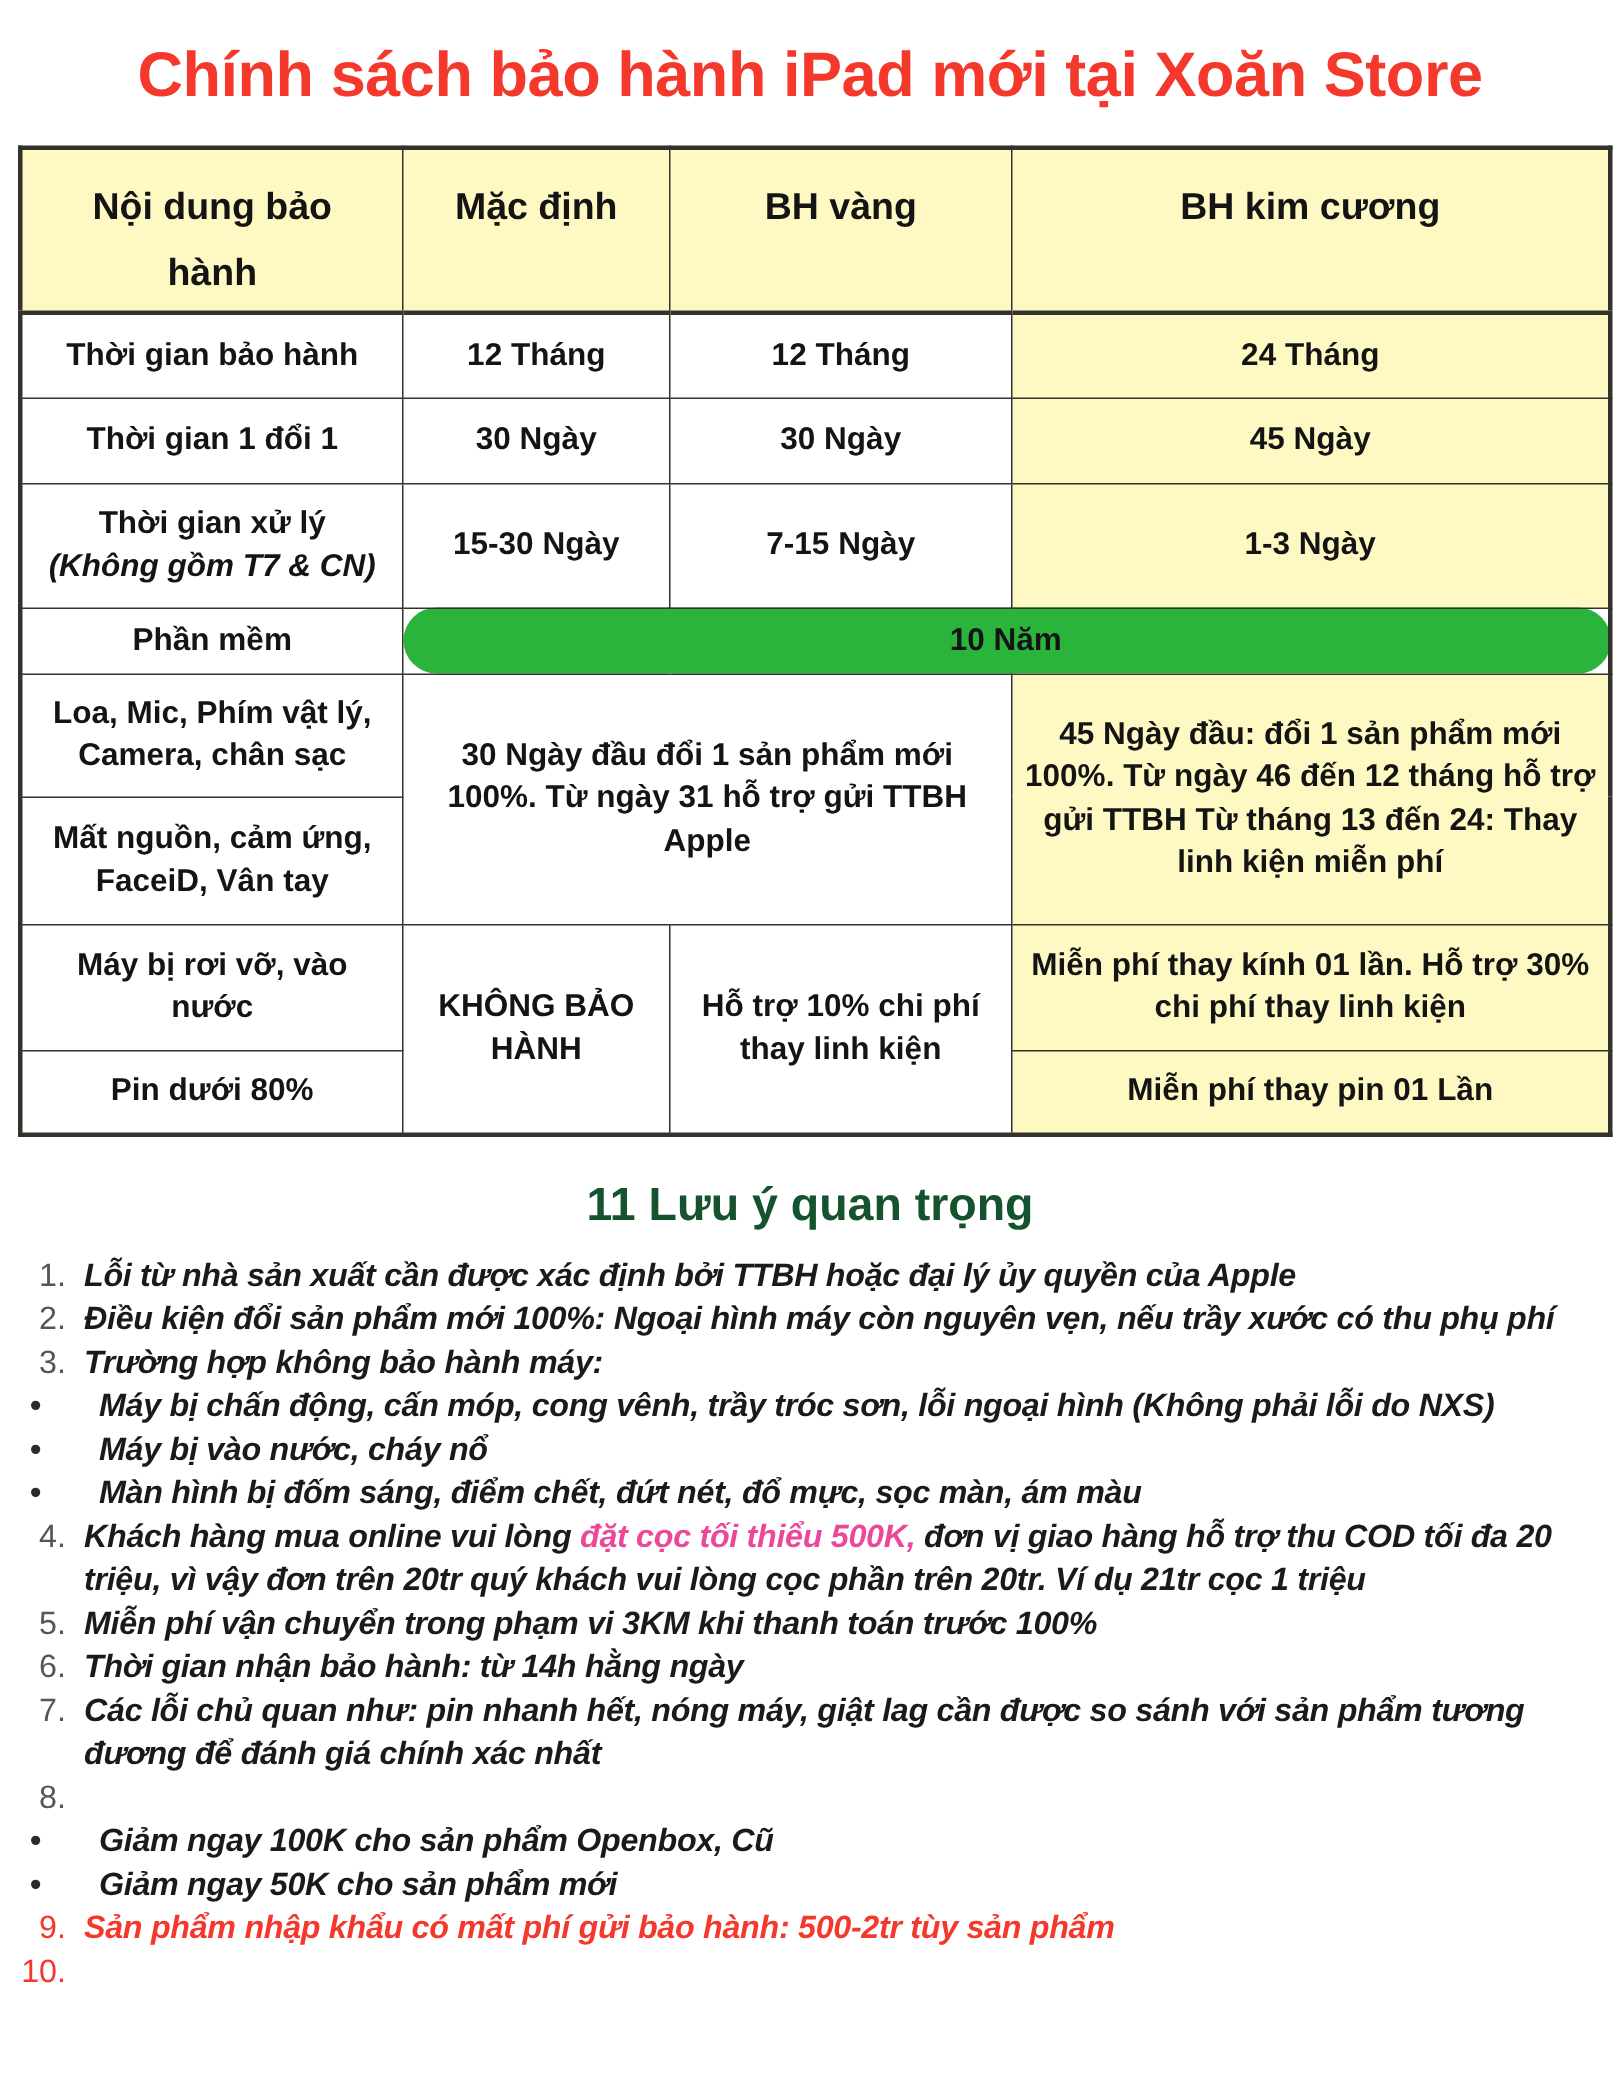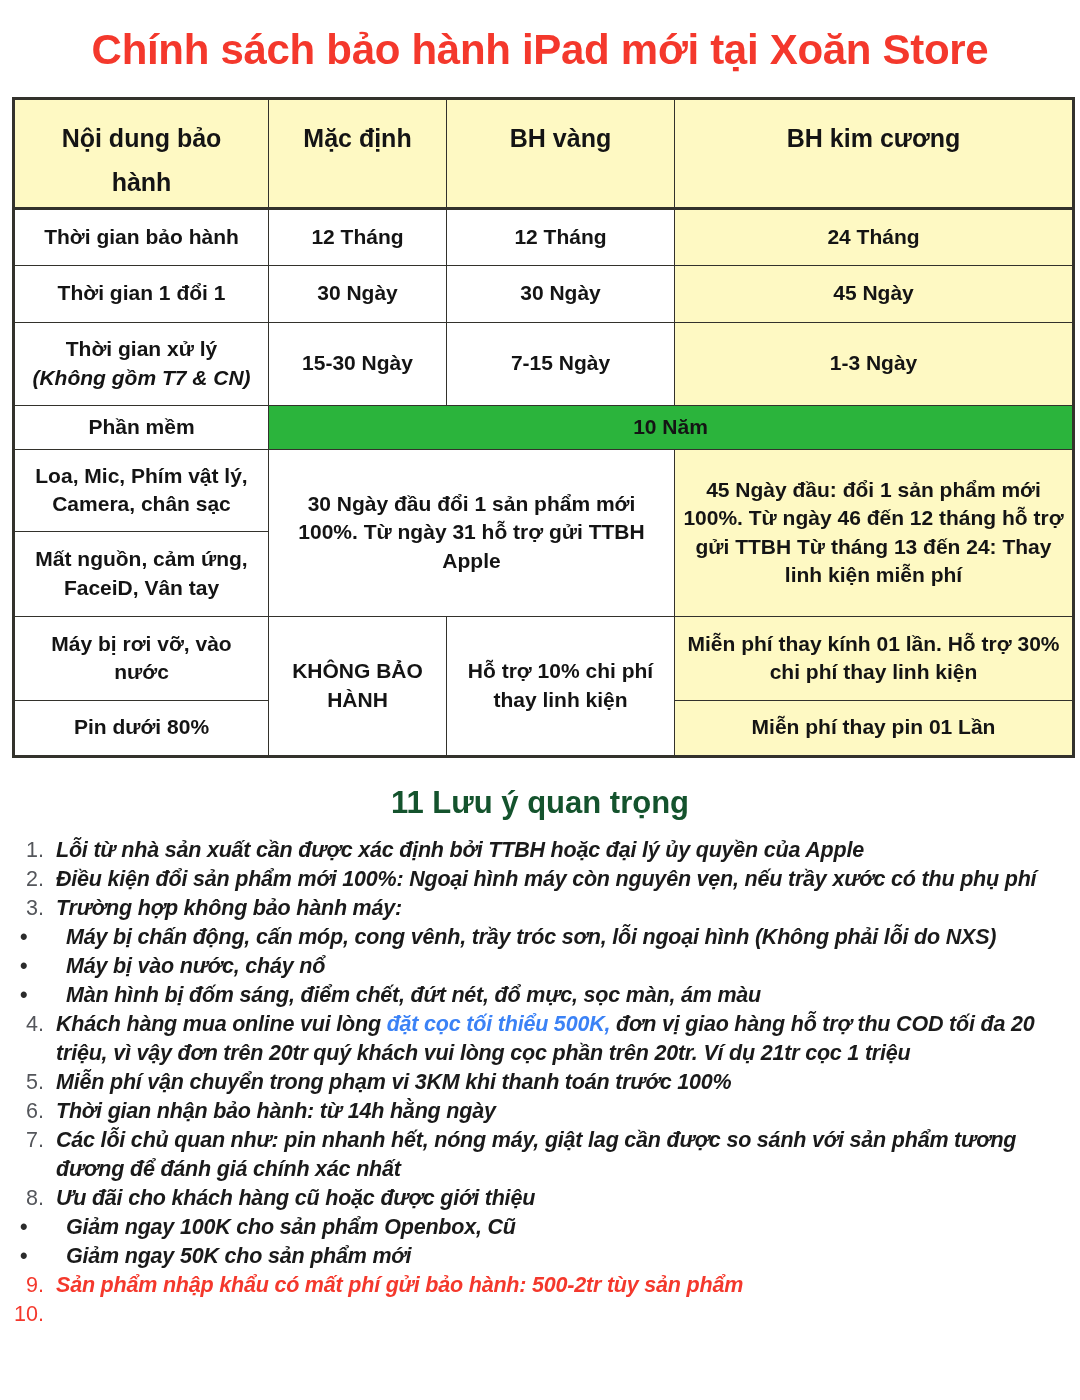--- a/index.html
+++ b/index.html
@@ -38,21 +38,21 @@
   tr.hdr td{
     font-size:25px;
     vertical-align:top;
     padding-top:17px;
     border-bottom-width:3px;
     line-height:1.75;
   }
   tr.hdr td.c1{padding-left:28px;padding-right:28px;}
   .yellow{background:#fef9c3;}
   .red-text{color:#F4382C;}
-  .green{background:#2BB43C;color:#ffffff;}
+  .green{background:#2BB43C;color:#ffffff;border-radius:28px;}
   td.diamond-left{
     text-align:left;
     padding:6px 10px 6px 15px;
     font-size:20.5px;
     line-height:1.68;
   }
   td.shared-mid{font-size:21px;line-height:1.62;padding:4px 20px;}
   .note-italic{font-style:italic;}
   .notes-title{
     margin-top:27px;
@@ -85,21 +85,21 @@
   }
   .note .ntext{
     margin-left:12px;
     font-weight:bold;
     font-style:italic;
     color:#1a1a1a;
     letter-spacing:-0.2px;
   }
   .note.red .marker{color:#F4382C;}
   .note.red .ntext{color:#F4382C;}
-  .seg-red{color:#3b82f6;margin-top:28px;}
+  .seg-red{color:#ec4899;margin-top:28px;}
 </style>
 </head>
 <body>
 
 <div class="main-title">Chính sách bảo hành iPad mới tại Xoăn Store</div>
 
 <table class="warranty">
   <colgroup>
     <col style="width:255px">
       <col style="width:178px">
@@ -197,21 +197,20 @@
     <div class="note">
       <span class="marker">6.</span>
       <span class="ntext"><span>Thời gian nhận bảo hành: từ 14h hằng ngày</span></span>
     </div>
     <div class="note">
       <span class="marker">7.</span>
       <span class="ntext"><span>Các lỗi chủ quan như: pin nhanh hết, nóng máy, giật lag cần được so sánh với sản phẩm tương đương để đánh giá chính xác nhất</span></span>
     </div>
     <div class="note">
       <span class="marker">8.</span>
-      <span class="ntext"><span>Ưu đãi cho khách hàng cũ hoặc được giới thiệu</span></span>
     </div>
     <div class="note">
       <span class="marker bullet">•</span>
       <span class="ntext"><span>Giảm ngay 100K cho sản phẩm Openbox, Cũ</span></span>
     </div>
     <div class="note">
       <span class="marker bullet">•</span>
       <span class="ntext"><span>Giảm ngay 50K cho sản phẩm mới</span></span>
     </div>
     <div class="note red">

